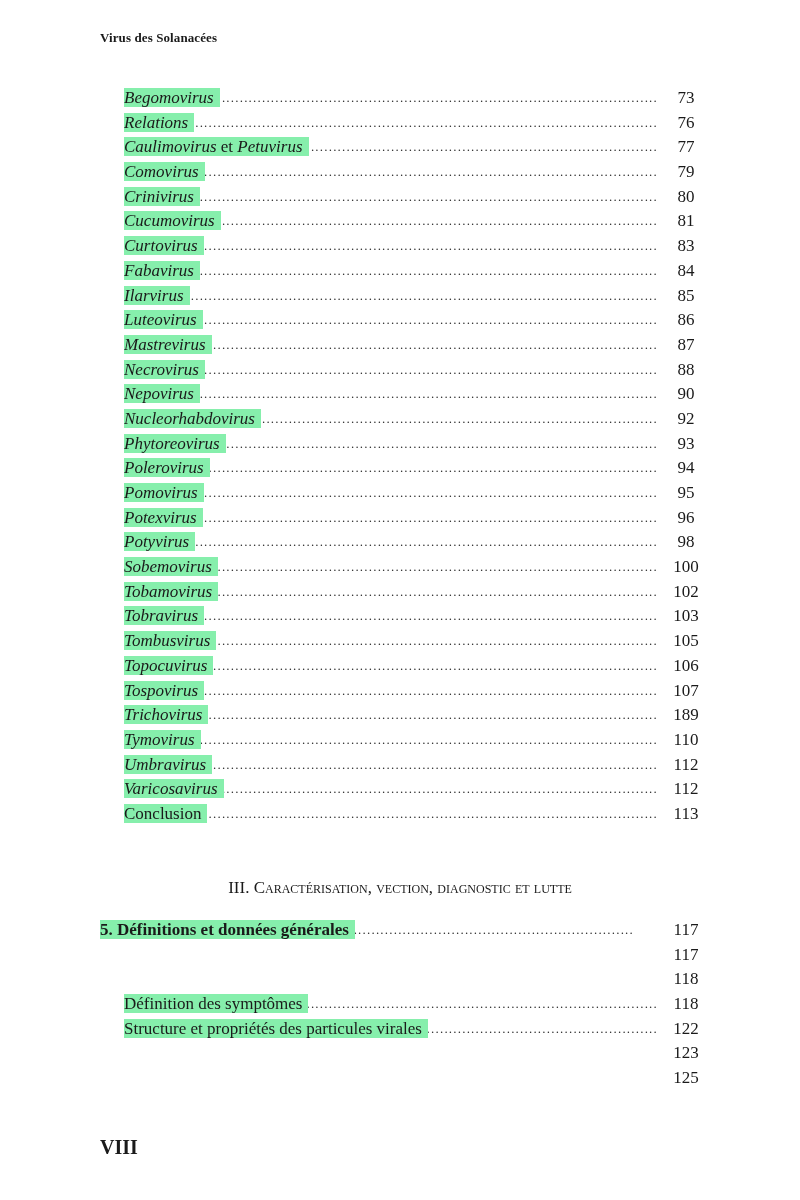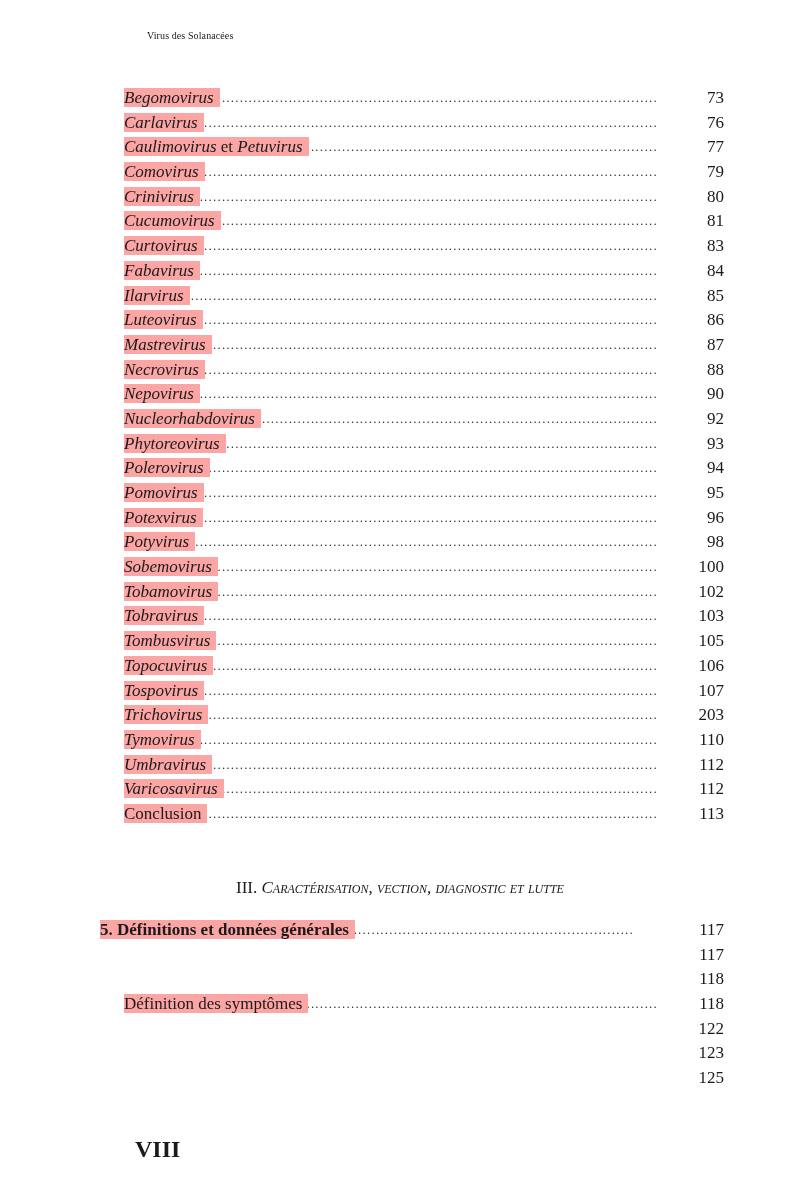--- a/index.html
+++ b/index.html
@@ -12,24 +12,23 @@
       height: 1200px;
       position: relative;
       overflow: hidden;
       font-family: "Liberation Serif", "DejaVu Serif", serif;
       color: #1a1a1a;
     }
     .running-head {
       position: absolute;
       left: 100px;
       top: 30px;
-      font-size: 10px;
-      font-weight: normal;
+      font-size: 13px;
+      font-weight: bold;
       letter-spacing: 0.1px;
-      margin-left: 47px;
     }
     .toc {
       position: absolute;
       left: 100px;
       width: 624px;
     }
     .toc-list {
       top: 86px;
     }
     .toc-row {
@@ -42,82 +41,80 @@
       position: absolute;
       left: 24px;
       width: 534px;
       overflow: hidden;
       white-space: nowrap;
     }
     .toc-row .label-wrap.chapter {
       left: 0;
     }
     .toc-row .label {
-      background: #fca5a5;
+      background: #86efac;
       padding-right: 6px;
       position: relative;
       z-index: 1;
     }
     .toc-row .dots {
       position: absolute;
       left: 0;
       right: 0;
       top: 0;
       white-space: nowrap;
       overflow: hidden;
       letter-spacing: 1.2px;
       font-size: 13px;
       color: #333;
       z-index: 0;
       text-align: right;
     }
     .toc-row .page {
       position: absolute;
-      right: 0;
+      right: 8px;
       width: 60px;
-      text-align: right;
+      text-align: center;
     }
     .italic { font-style: italic; }
     .bold { font-weight: bold; text-align: right; }
     .section-title {
       position: absolute;
       left: 0;
       width: 800px;
       top: 878px;
       text-align: center;
       font-size: 17px;
     }
     .section-title .sc {
       font-variant: small-caps;
-      font-style: italic;
     }
     .toc-section {
       top: 918px;
     }
     .folio {
       position: absolute;
       left: 100px;
       top: 1136px;
-      font-size: 24px;
+      font-size: 20px;
       font-weight: bold;
-      margin-left: 35px;
     }
   </style>
 </head>
 <body>
 
 <div class="running-head">Virus des Solanacées</div>
 
 <div class="toc toc-list" id="toc-list">
     <div class="toc-row">
       <div class="label-wrap"><span class="dots">................................................................................................................................................................................................................................................</span><span class="label"><span class="italic">Begomovirus</span></span></div>
       <span class="page">73</span>
     </div>
     <div class="toc-row">
-      <div class="label-wrap"><span class="dots">................................................................................................................................................................................................................................................</span><span class="label"><span class="italic">Carlavirus</span></span></div>
+      <div class="label-wrap"><span class="dots">................................................................................................................................................................................................................................................</span><span class="label"><span class="italic">Relations</span></span></div>
       <span class="page">76</span>
     </div>
     <div class="toc-row">
       <div class="label-wrap"><span class="dots">................................................................................................................................................................................................................................................</span><span class="label"><span class="italic">Caulimovirus</span><span> et </span><span class="italic">Petuvirus</span></span></div>
       <span class="page">77</span>
     </div>
     <div class="toc-row">
       <div class="label-wrap"><span class="dots">................................................................................................................................................................................................................................................</span><span class="label"><span class="italic">Comovirus</span></span></div>
       <span class="page">79</span>
     </div>
@@ -200,21 +197,21 @@
     <div class="toc-row">
       <div class="label-wrap"><span class="dots">................................................................................................................................................................................................................................................</span><span class="label"><span class="italic">Topocuvirus</span></span></div>
       <span class="page">106</span>
     </div>
     <div class="toc-row">
       <div class="label-wrap"><span class="dots">................................................................................................................................................................................................................................................</span><span class="label"><span class="italic">Tospovirus</span></span></div>
       <span class="page">107</span>
     </div>
     <div class="toc-row">
       <div class="label-wrap"><span class="dots">................................................................................................................................................................................................................................................</span><span class="label"><span class="italic">Trichovirus</span></span></div>
-      <span class="page">203</span>
+      <span class="page">189</span>
     </div>
     <div class="toc-row">
       <div class="label-wrap"><span class="dots">................................................................................................................................................................................................................................................</span><span class="label"><span class="italic">Tymovirus</span></span></div>
       <span class="page">110</span>
     </div>
     <div class="toc-row">
       <div class="label-wrap"><span class="dots">................................................................................................................................................................................................................................................</span><span class="label"><span class="italic">Umbravirus</span></span></div>
       <span class="page">112</span>
     </div>
     <div class="toc-row">
@@ -246,21 +243,21 @@
       </div>
       <div class="toc-row">
         <div class="label-wrap"><span class="dots">................................................................................................................................................................................................................................................</span></div>
         <span class="page">118</span>
       </div>
       <div class="toc-row">
         <div class="label-wrap"><span class="dots">................................................................................................................................................................................................................................................</span><span class="label">Définition des symptômes</span></div>
         <span class="page">118</span>
       </div>
       <div class="toc-row">
-        <div class="label-wrap"><span class="dots">................................................................................................................................................................................................................................................</span></div>
+        <div class="label-wrap"><span class="dots">................................................................................................................................................................................................................................................</span><span class="label">Structure et propriétés des particules virales</span></div>
         <span class="page">122</span>
       </div>
       <div class="toc-row">
         <div class="label-wrap"><span class="dots">................................................................................................................................................................................................................................................</span></div>
         <span class="page">123</span>
       </div>
       <div class="toc-row">
         <div class="label-wrap"><span class="dots">................................................................................................................................................................................................................................................</span></div>
         <span class="page">125</span>
       </div>

